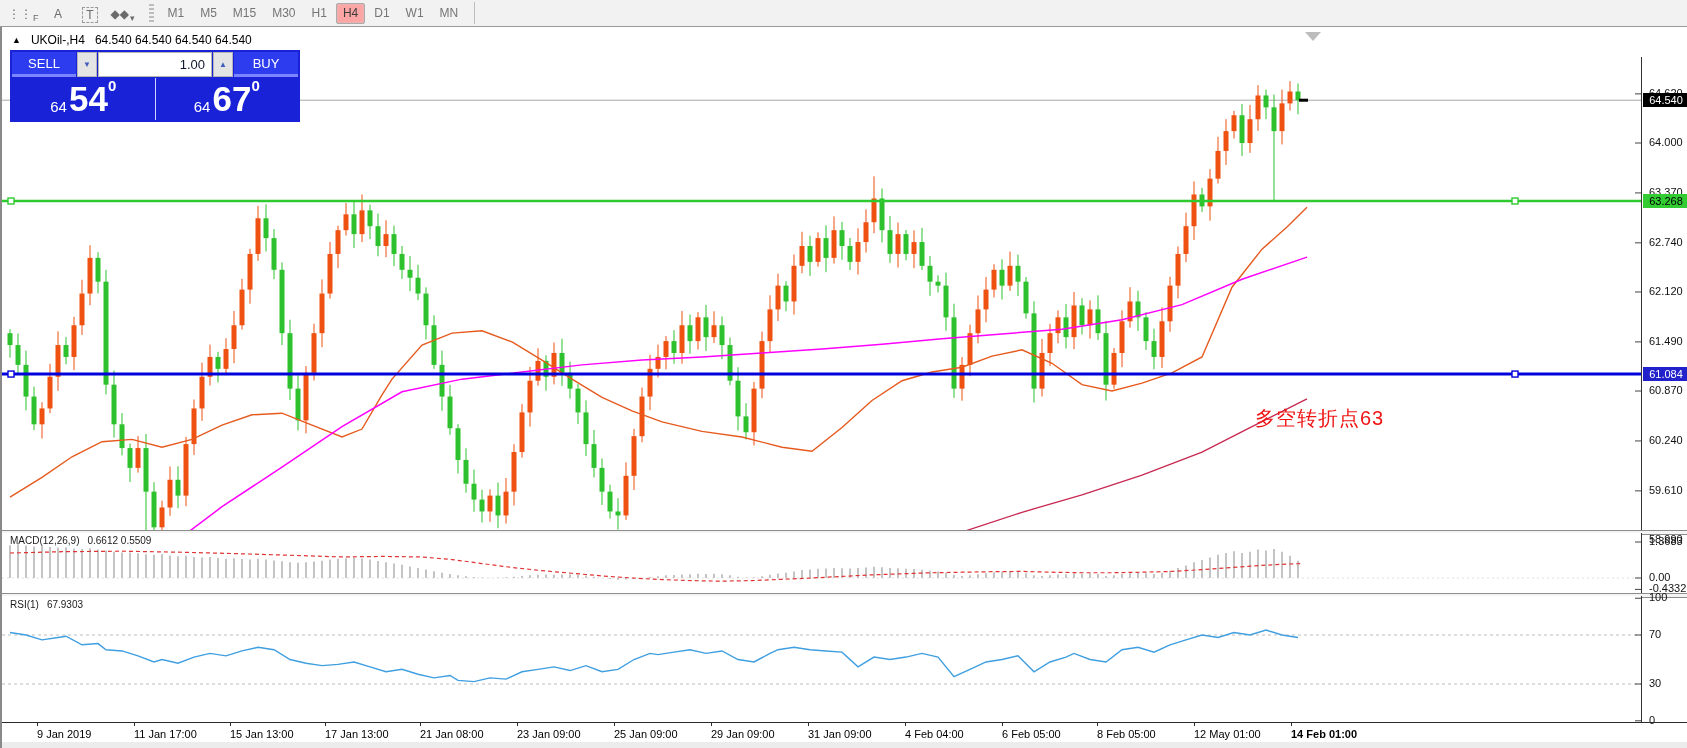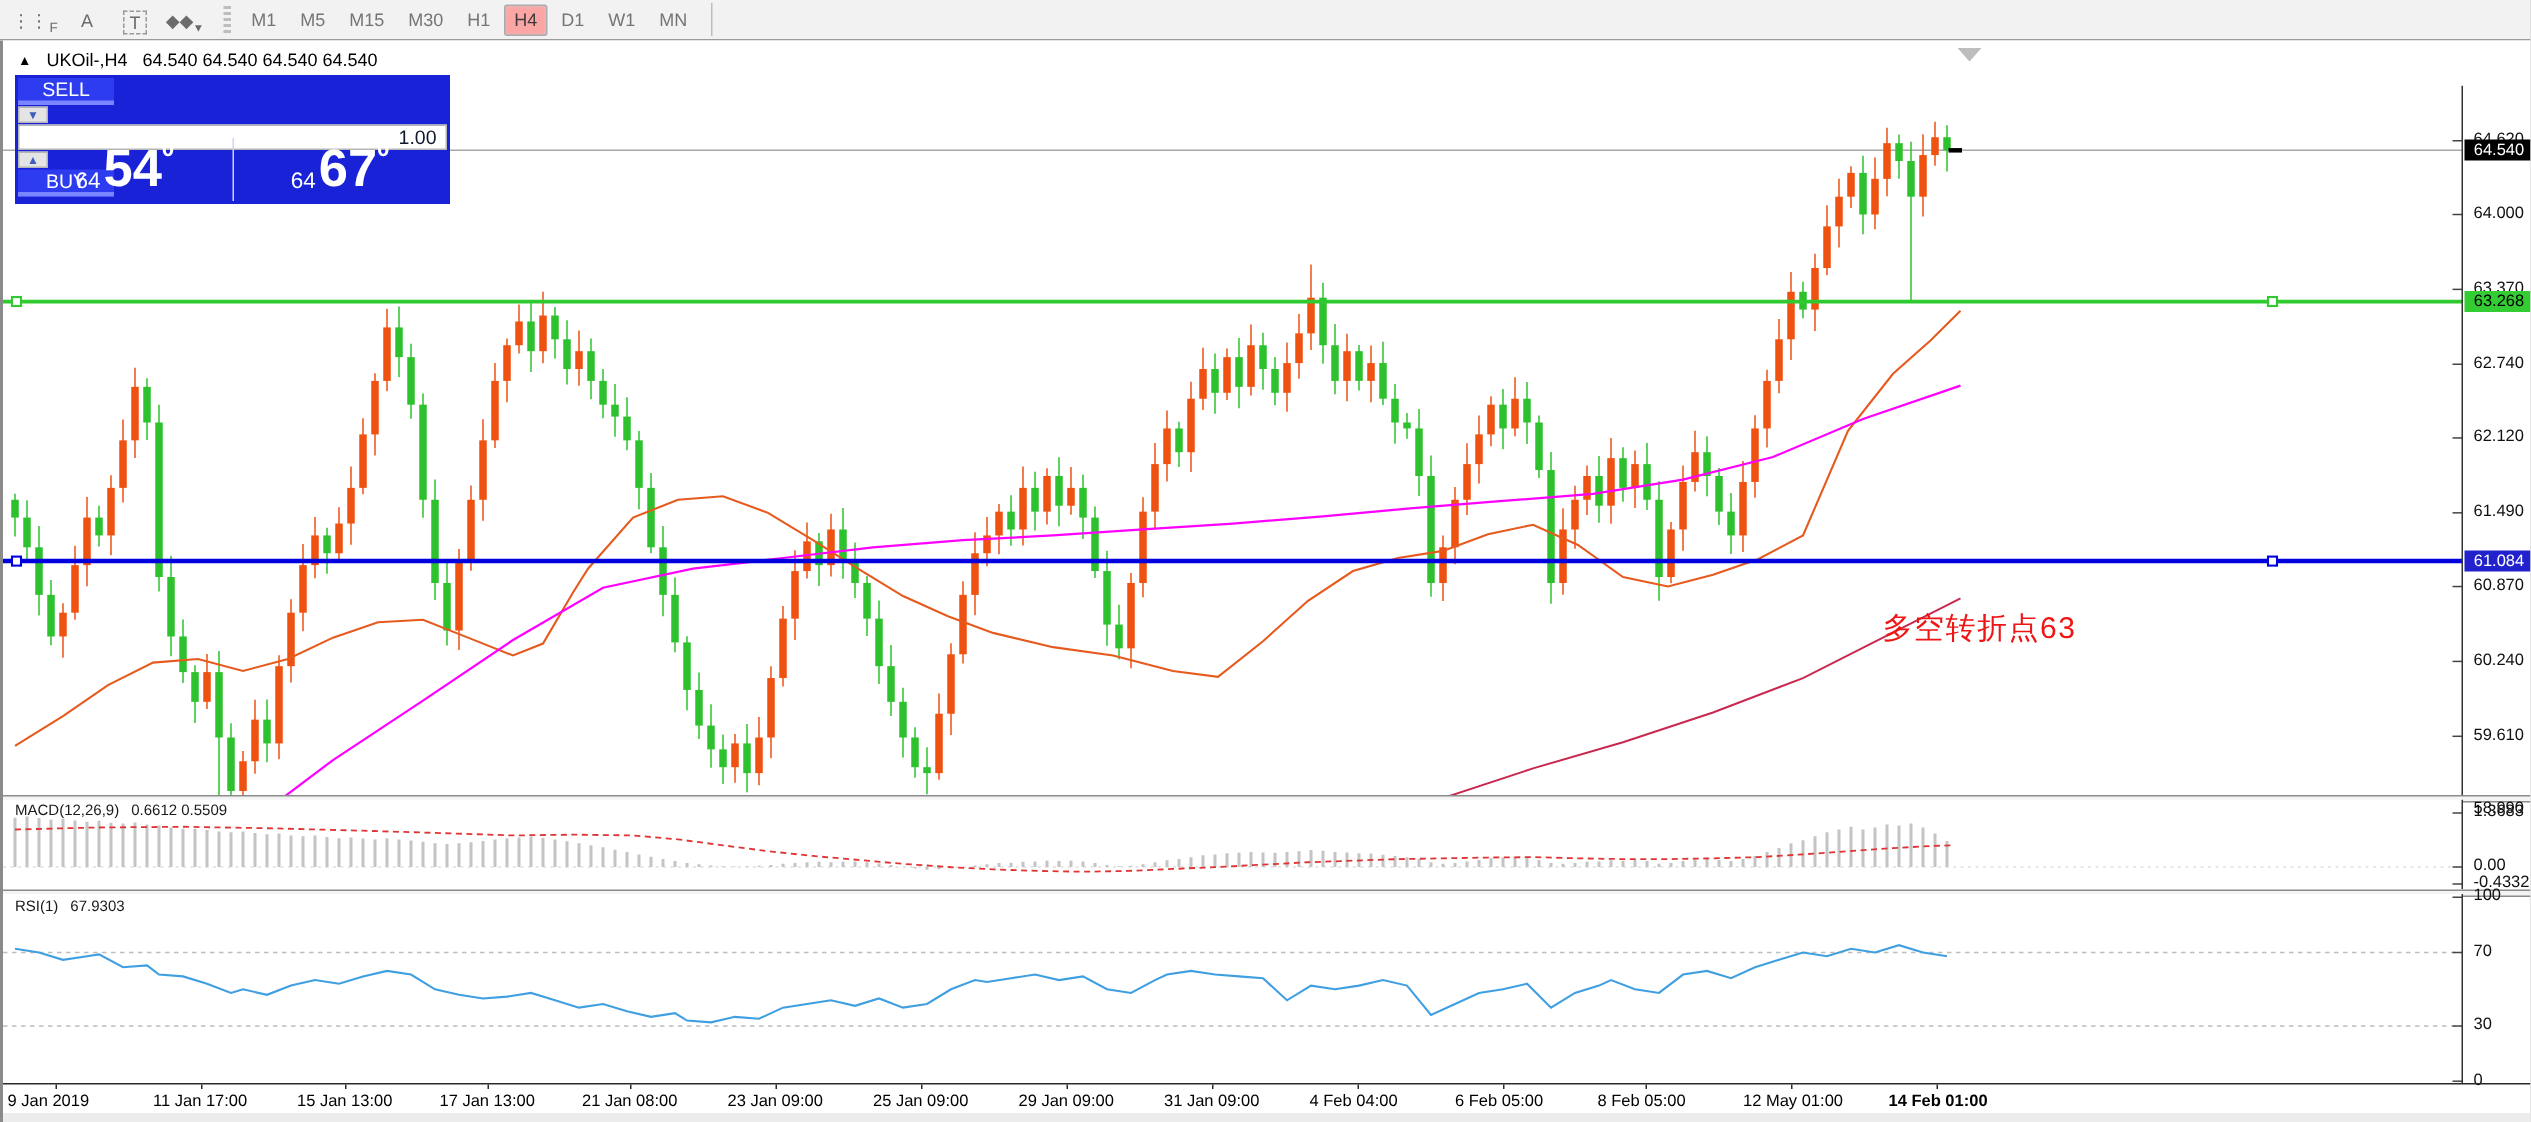--- a/index.html
+++ b/index.html
@@ -25,29 +25,29 @@
   .title{position:absolute;left:10px;top:6px;font-size:12px;color:#000;display:flex;gap:10px;align-items:center;}
   .title .tri{font-size:9px;color:#000;}
   svg{position:absolute;left:0;}
   .axis-label{position:absolute;left:1647px;font-size:11px;color:#111;width:40px;}
   .badge{position:absolute;left:1641px;width:46px;height:14px;font-size:11px;line-height:14px;
     text-align:center;}
   .sep{position:absolute;left:0;width:1687px;height:3px;
     border-top:1px solid #8c8c8c;border-bottom:1px solid #8c8c8c;background:#f4f4f4;}
   .panel-label{position:absolute;font-size:10px;color:#1a1a1a;display:flex;gap:8px;}
   .time-axis{position:absolute;left:0;top:695px;width:1687px;height:26px;border-top:1px solid #2b2b2b;}
-  .time-label{position:absolute;top:5px;font-size:11px;color:#000;white-space:nowrap;}
+  .time-label{position:absolute;top:5px;font-size:11px;color:#000;white-space:nowrap;margin-left:32px;}
   .time-tick{position:absolute;top:0;width:1px;height:3px;background:#2b2b2b;}
   .annot{position:absolute;font-size:20px;font-weight:500;letter-spacing:1px;}
   .gray-tri{position:absolute;width:0;height:0;border-left:8px solid transparent;
     border-right:8px solid transparent;border-top:9px solid #bdbdbd;}
   .bstrip{position:absolute;left:0;top:715px;width:1687px;height:6px;background:#ececec;}
   
   .trade-panel{position:absolute;left:8px;top:23px;width:286px;background:#1a22d8;padding:2px;}
-  .tp-row1{display:flex;height:39px;gap:1px;flex-direction:column;}
+  .tp-row1{display:flex;height:25px;gap:1px;}
   .tp-btn{width:64px;color:#fff;font-size:13px;display:flex;align-items:center;justify-content:center;
     background:#2e3cf0;border-bottom:3px solid #7b85ff;cursor:pointer;}
   .tp-spin{width:18px;background:#e4e4e4;border:1px solid #b5b5b5;display:flex;align-items:center;
     justify-content:center;font-size:8px;color:#3f5dbb;cursor:pointer;}
   .tp-vol{flex:1;border:1px solid #b5b5b5;font-size:13px;text-align:right;padding:0 6px;
     font-family:"Liberation Sans",sans-serif;color:#0f172a;background:#fff;min-width:0;}
   .tp-row2{display:flex;height:42px;margin-top:1px;}
   .tp-price{flex:1;display:flex;align-items:center;justify-content:center;color:#fff;}
   .tp-price.right{border-left:1px solid #cdd2ff;}
   .pp{font-size:15px;margin-right:2px;align-self:flex-end;line-height:26px;}

